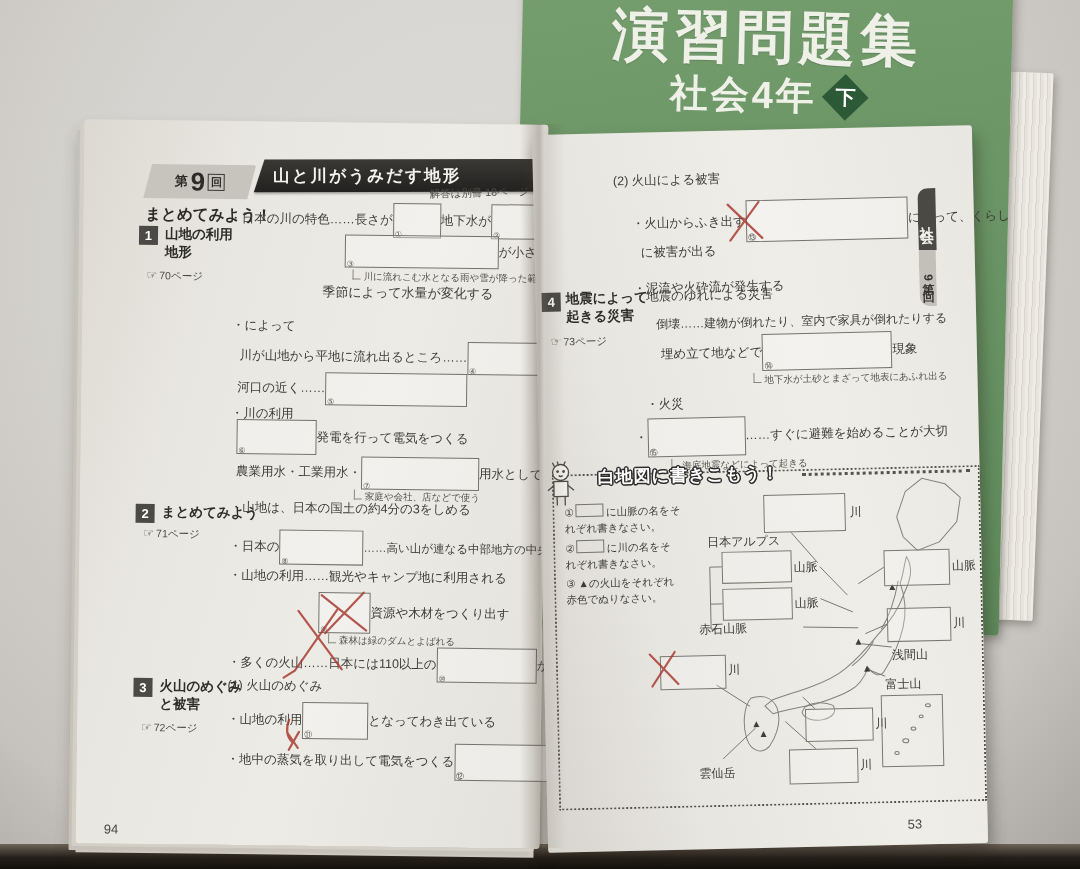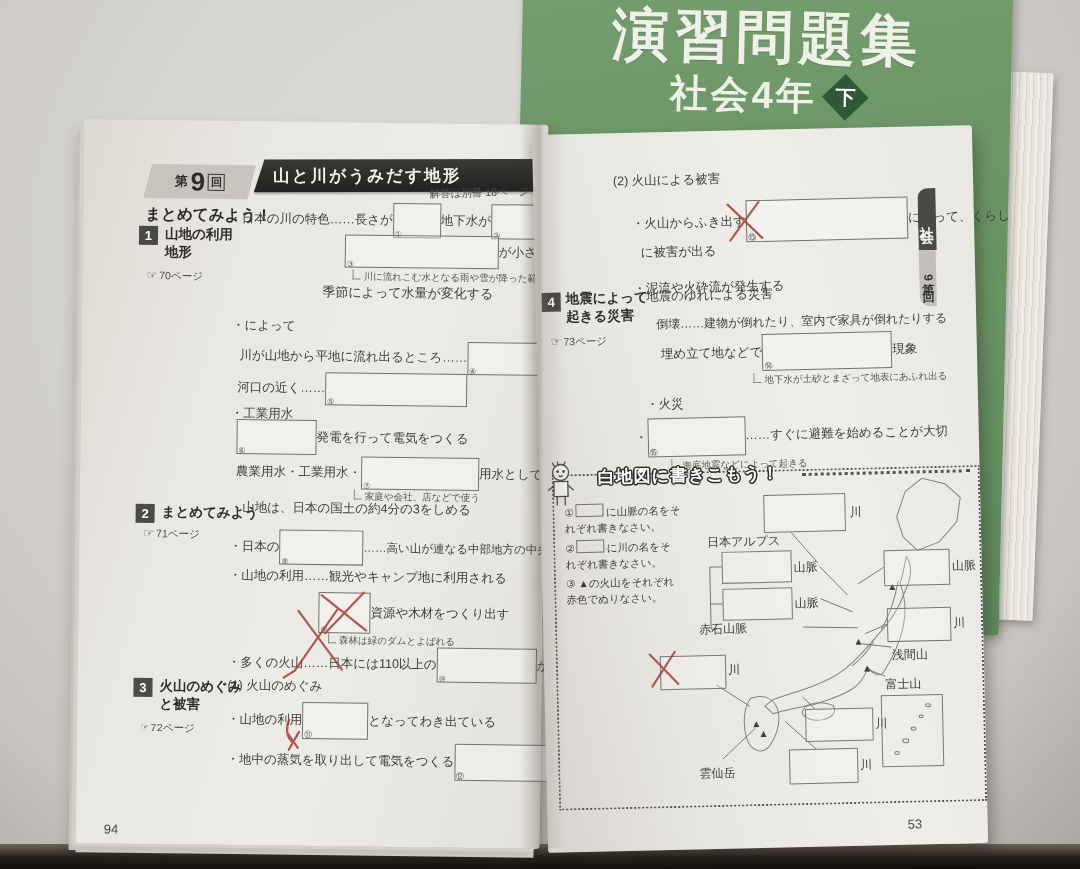--- a/index.html
+++ b/index.html
@@ -147,21 +147,21 @@
       <span class="abox" style="width:112px;height:31px;">
           <span class="bn">④</span>
         </span>
     </div>
     <div class="row" style="left:156px;top:250px;">
       <span>河口の近く……</span>
       <span class="abox" style="width:140px;height:31px;">
           <span class="bn">⑤</span>
         </span>
     </div>
-    <div class="t" style="left:150px;top:284px;">・工業用水</div>
+    <div class="t" style="left:150px;top:284px;">・川の利用</div>
     <div class="row" style="left:156px;top:298px;">
       <span class="abox" style="width:78px;height:33px;">
           <span class="bn">⑥</span>
         </span>
       <span>発電を行って電気をつくる</span>
     </div>
     <div class="row" style="left:156px;top:334px;">
       <span>農業用水・工業用水・</span>
       <span class="abox" style="width:116px;height:31px;">
           <span class="bn">⑦</span>
@@ -199,21 +199,21 @@
       <span>・多くの火山……日本には110以上の</span>
       <span class="abox" style="width:98px;height:33px;">
           <span class="bn">⑩</span>
         </span>
       <span>がある</span>
     </div>
 
     <div class="secnum" style="left:56px;top:558px;">3</div>
     <div class="secttl" style="left:82px;top:557px;">火山のめぐみ</div>
     <div class="secttl" style="left:82px;top:575px;">と被害</div>
-    <div class="pref" style="left:64px;top:600px;font-family:Liberation Mono, monospace;"><span class="hand">☞</span><span>72ページ</span></div>
+    <div class="pref" style="left:64px;top:600px;"><span class="hand">☞</span><span>72ページ</span></div>
     <div class="t" style="left:150px;top:556px;">(1) 火山のめぐみ</div>
     <div class="row" style="left:150px;top:580px;">
       <span>・山地の利用</span>
       <span class="abox" style="width:64px;height:35px;">
           <span class="bn">⑪</span>
         </span>
       <span>となってわき出ている</span>
     </div>
     <div class="row" style="left:150px;top:620px;">
       <span>・地中の蒸気を取り出して電気をつくる</span>

